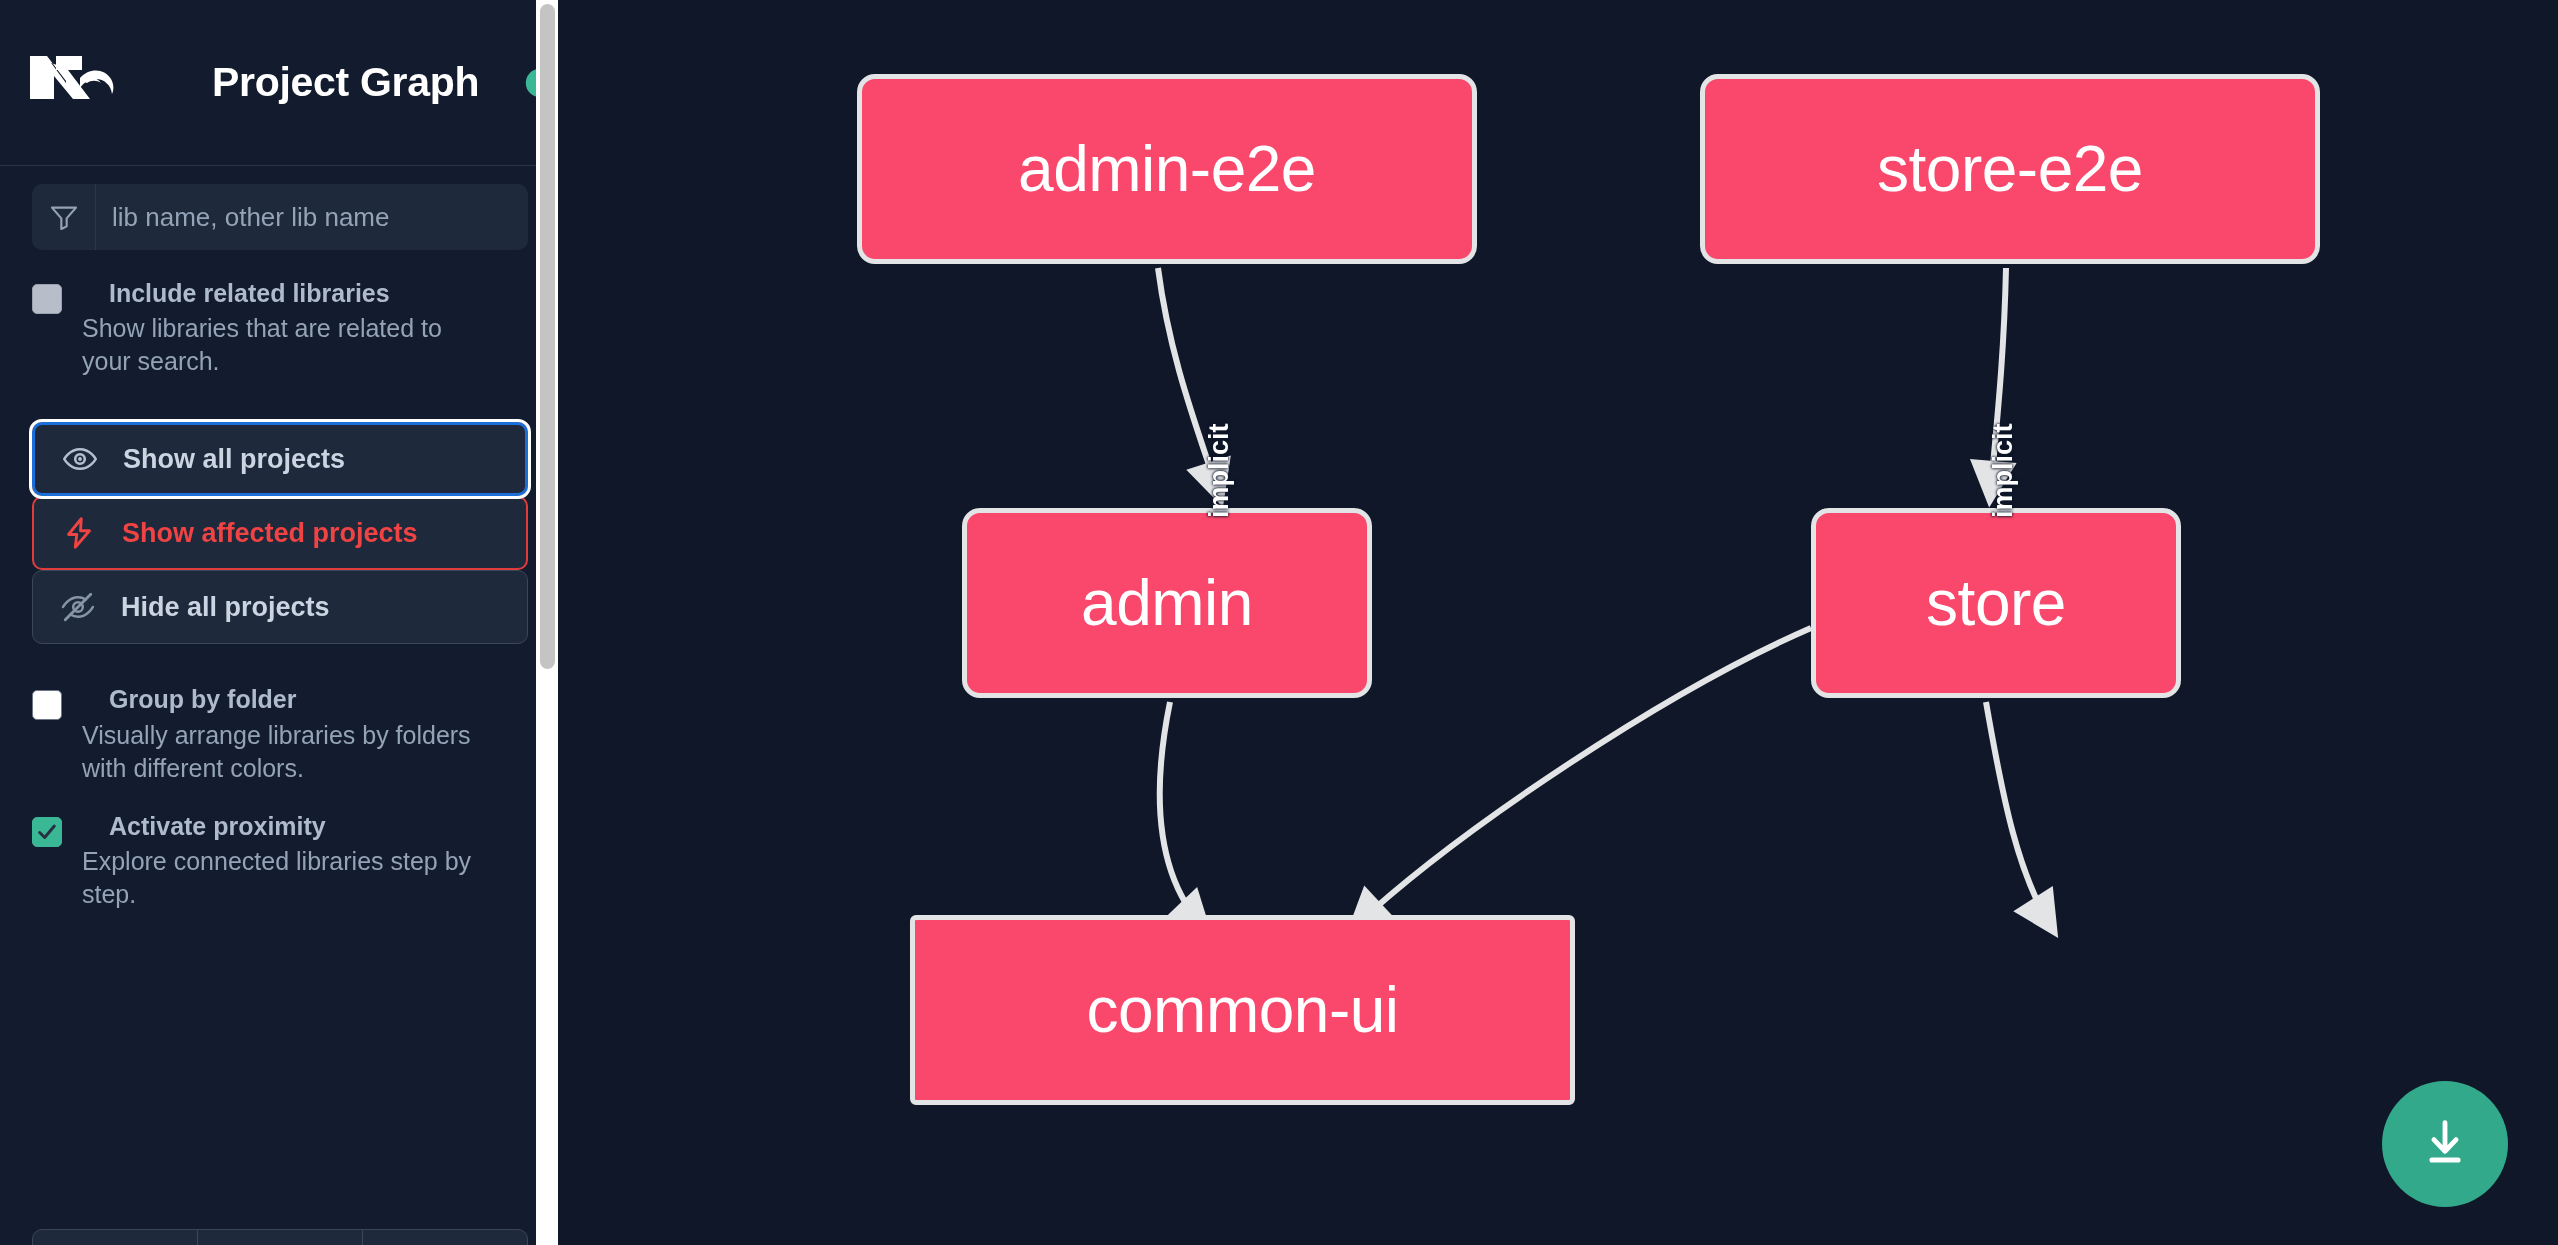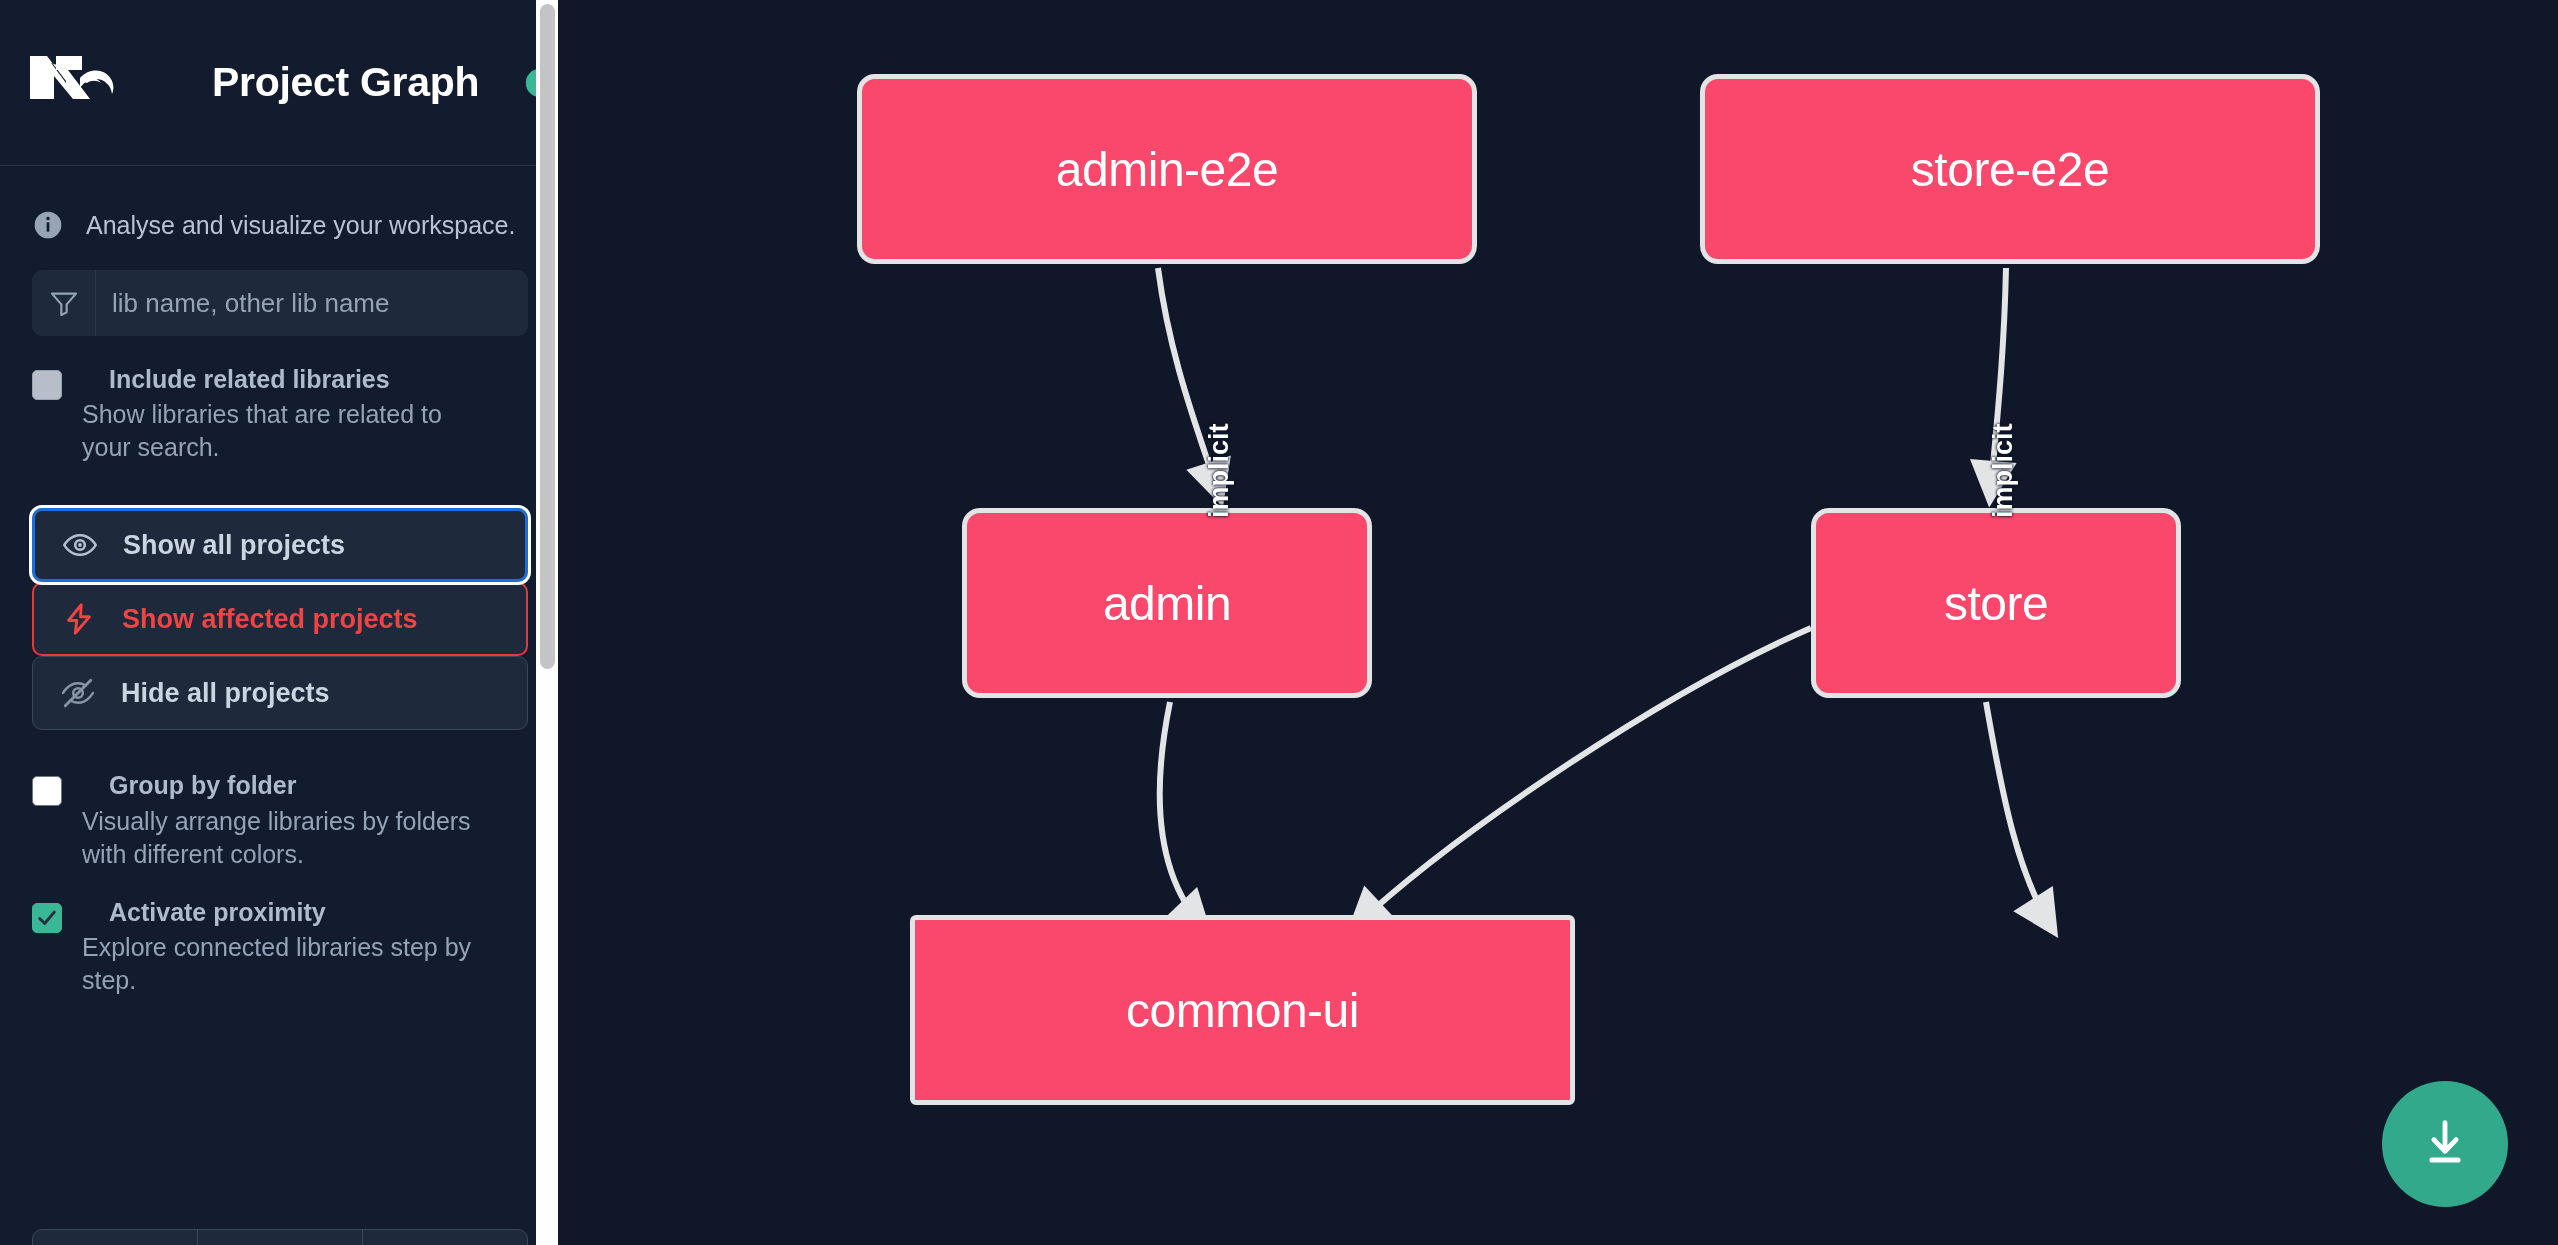--- a/index.html
+++ b/index.html
@@ -235,21 +235,21 @@
     width: 2000px; height: 1245px;
   }
   .gnode {
     position: absolute;
     display: flex;
     align-items: center;
     justify-content: center;
     border-radius: 18px;
     border: 5px solid #e2e4e6;
     color: #ffffff;
-    font-size: 48px;
+    font-size: 64px;
     font-weight: 400;
     letter-spacing: -0.5px;
     cursor: pointer;
     z-index: 3;
   }
   .gnode.pink { background: #f9486c; }
   .gnode.grey { background: #636e80; }
 
   .edge-label {
     position: absolute;
@@ -295,28 +295,20 @@
           <path fill="#ffffff" d="M52 29c5-5 14-5 19 2-4-3-10-3-14 0z"></path>
         </svg>
         <div class="app-title">Project Graph</div>
         <div class="theme-toggle">
           <svg width="38" height="38" viewBox="0 0 24 24">
             <path fill="#3ab795" d="M21 12.8A9 9 0 1 1 11.2 3a7 7 0 0 0 9.8 9.8z"></path>
           </svg>
         </div>
       </div>
 
-      <div class="sb-tagline">
-        <svg class="info-icon" viewBox="0 0 24 24">
-          <circle cx="12" cy="12" r="10" fill="#97a3b6"></circle>
-          <rect x="11" y="10" width="2" height="7" fill="#131c2e"></rect>
-          <circle cx="12" cy="7.2" r="1.3" fill="#131c2e"></circle>
-        </svg>
-        <div class="tagline-text">Analyse and visualize your workspace.</div>
-      </div>
 
       <div class="filter-row">
         <div class="filter-icon-box">
           <svg width="32" height="32" viewBox="0 0 24 24">
             <path d="M3 5h18l-7 8v6l-4 2v-8z" fill="none" stroke="#94a3b8" stroke-width="1.6" stroke-linejoin="round"></path>
           </svg>
         </div>
         <input class="filter-input" type="text" placeholder="lib name, other lib name" style="">
       </div>
 

